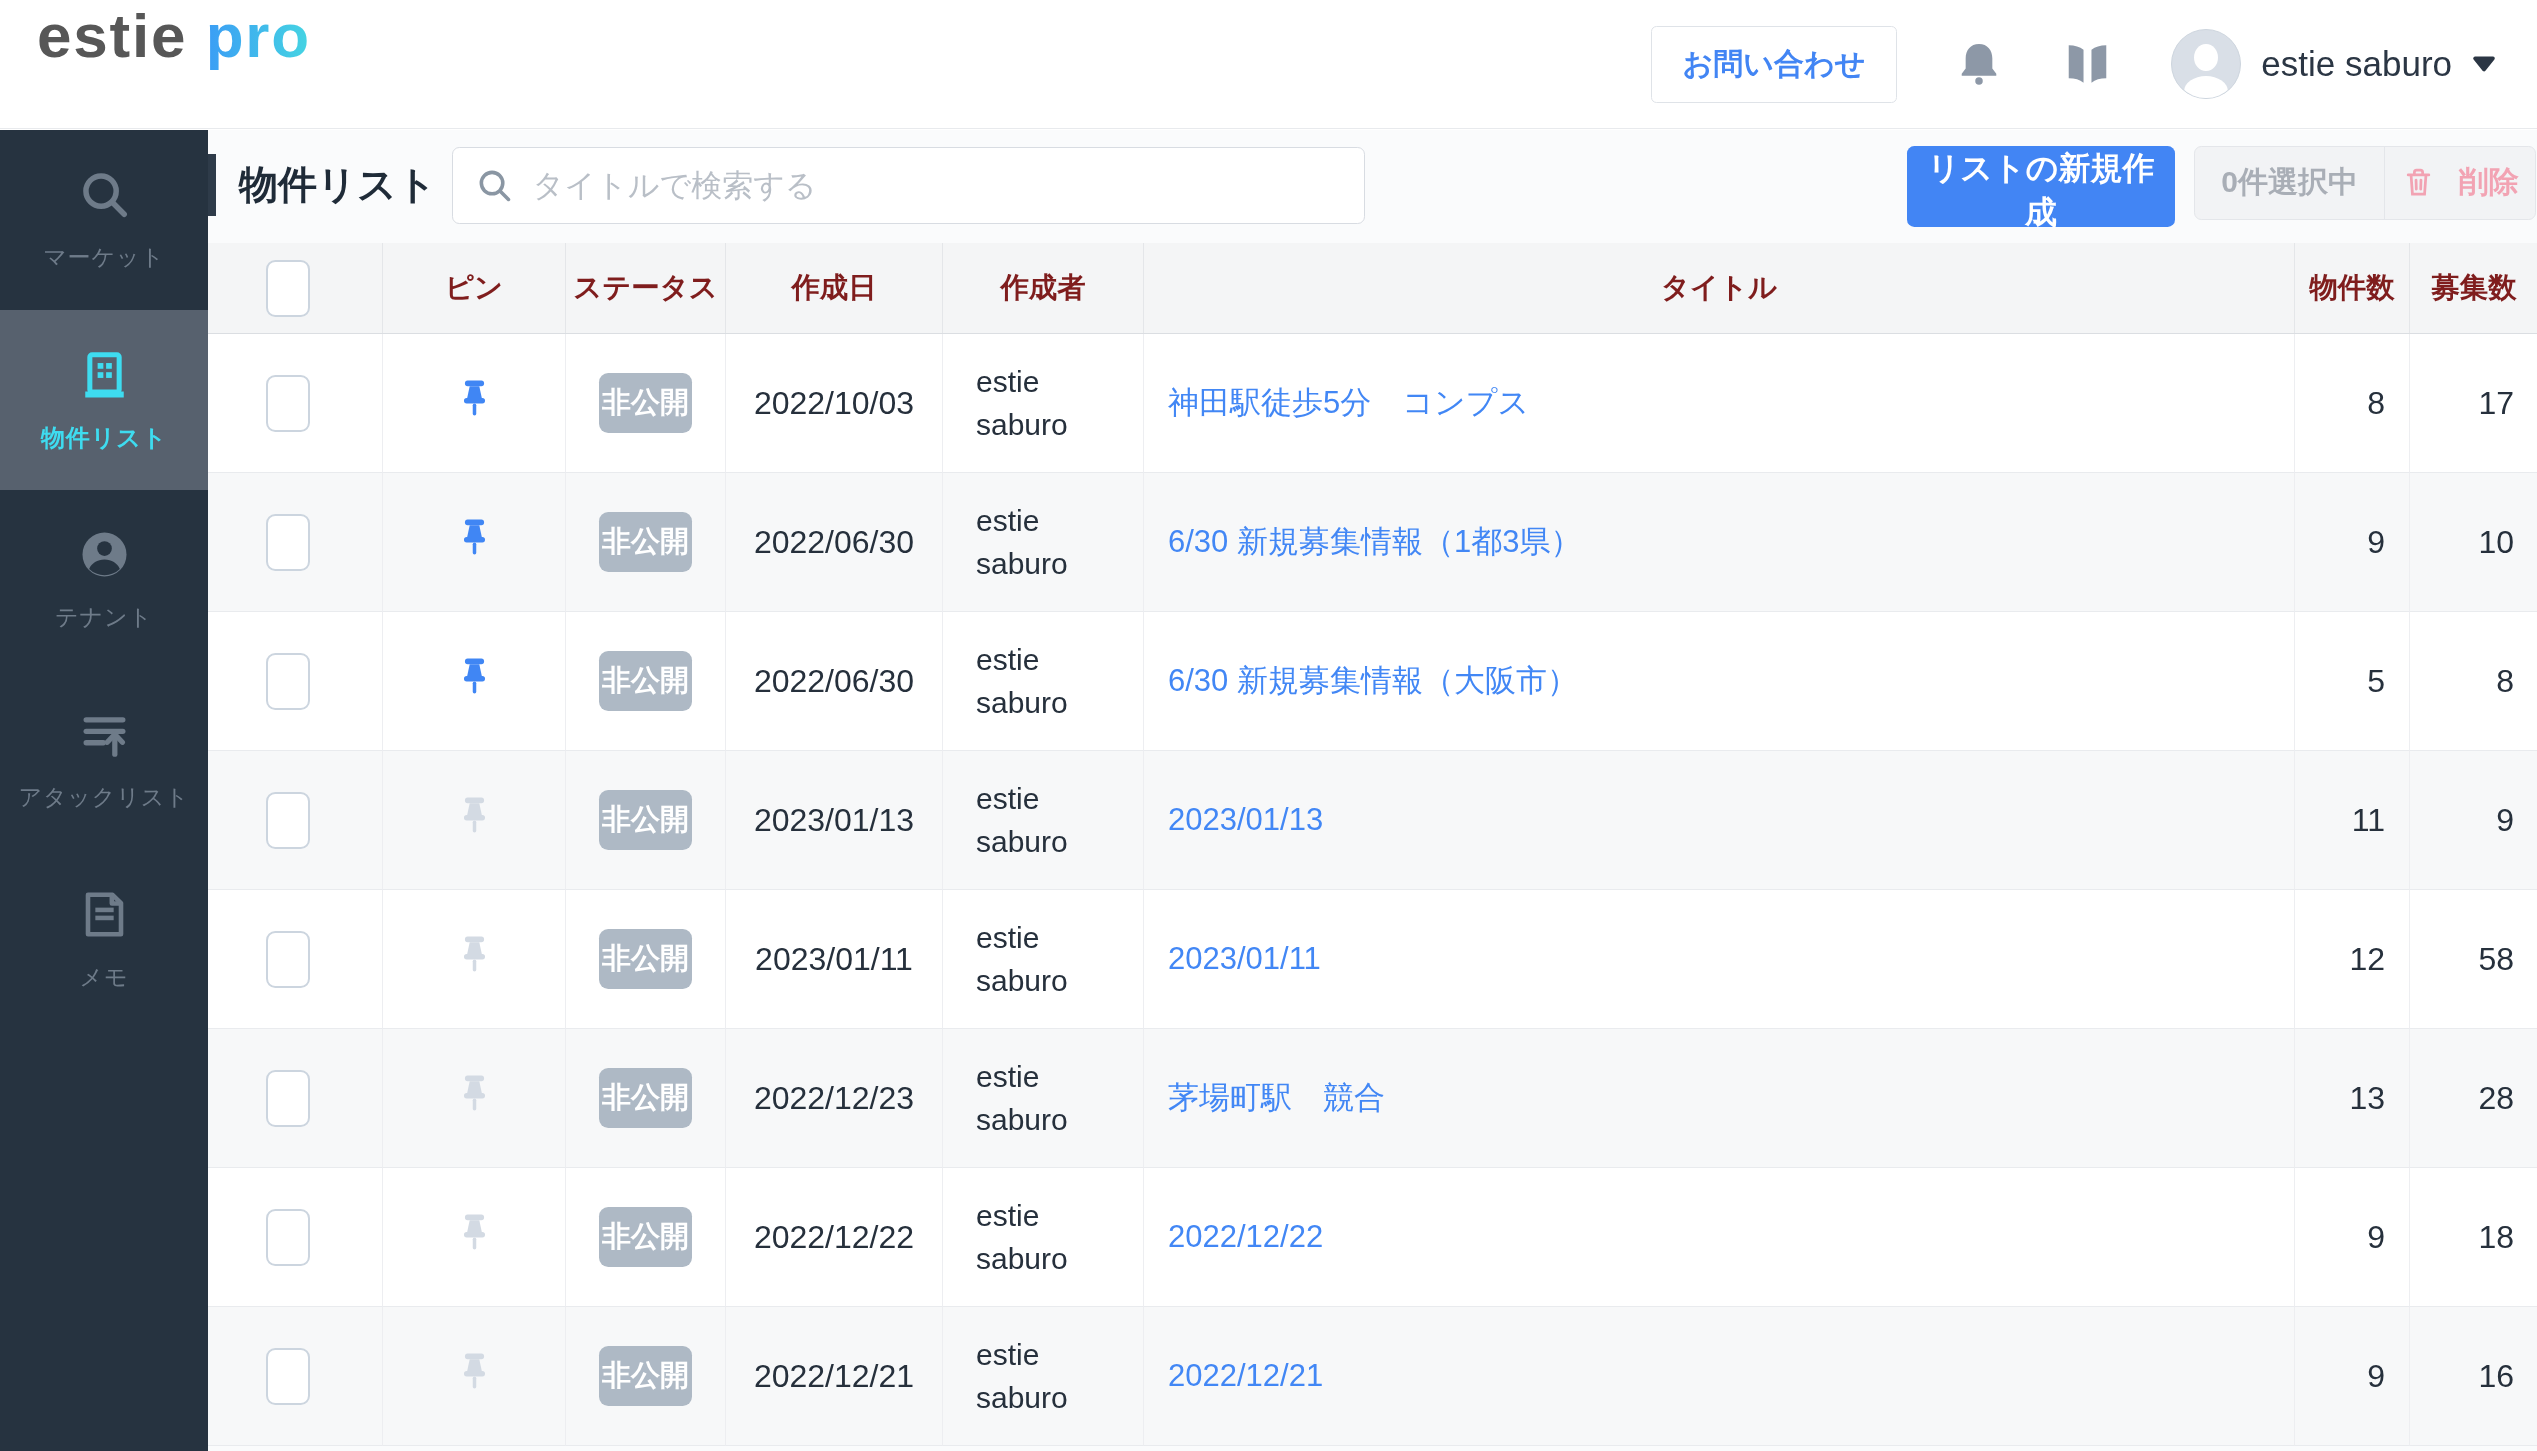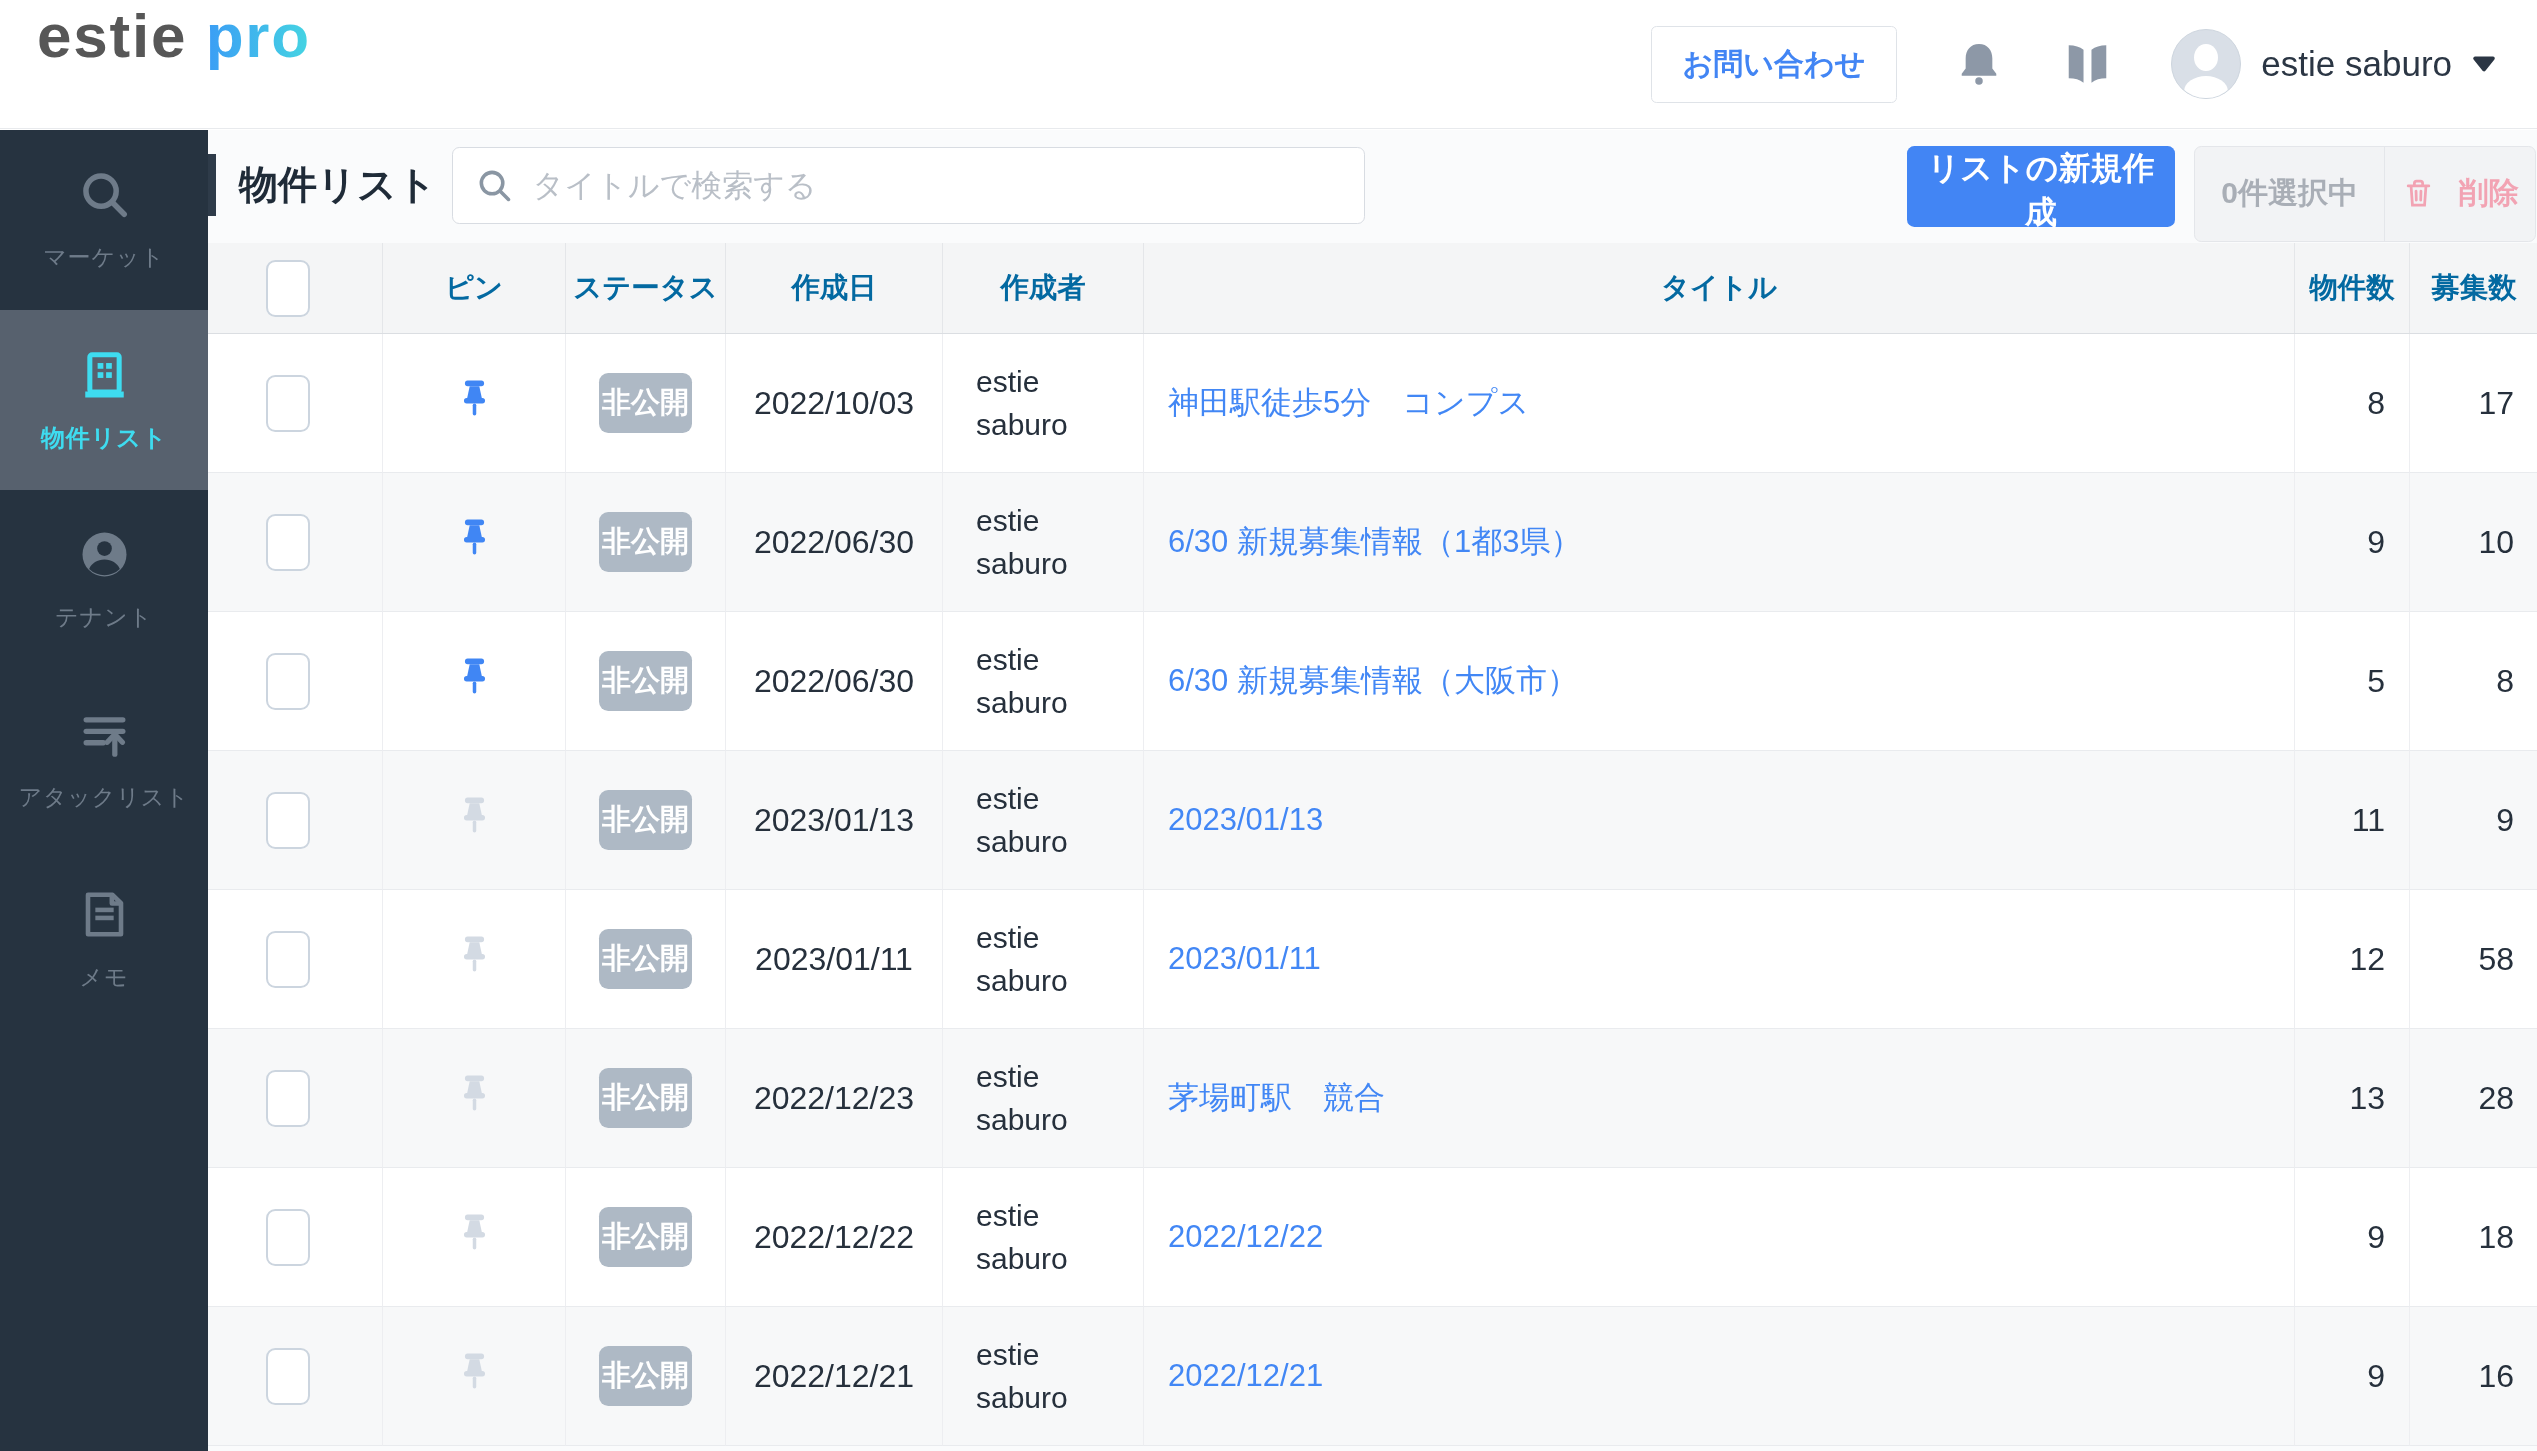--- a/index.html
+++ b/index.html
@@ -61,40 +61,40 @@
     border:none;outline:none;flex:1;font-size:31px;color:#2b3644;background:transparent;
     font-family:"Liberation Sans","DejaVu Sans",sans-serif;
   }
   .search-input::placeholder{color:#b9bfc7}
   .create-btn{
     position:absolute;left:1714px;top:15.6px;width:268px;height:81px;background:#4285f4;border:none;
     border-radius:7.3px;color:#fff;font-size:32px;font-weight:bold;cursor:pointer;
     font-family:"Liberation Sans","DejaVu Sans",sans-serif;
   }
   .sel-group{
-    position:absolute;right:1.8px;top:15.6px;height:96px;display:flex;align-items:stretch;
+    position:absolute;right:1.8px;top:15.6px;height:74px;display:flex;align-items:stretch;
     background:#f2f3f5;border:1.8px solid #e4e6ea;border-radius:7.3px;box-sizing:border-box;overflow:hidden;
   }
   .sel-count{
     width:189px;display:flex;align-items:center;justify-content:center;
     color:#a9aeb6;font-size:30px;font-weight:bold;
   }
   .del-btn{
     width:151px;display:flex;align-items:center;justify-content:center;gap:24px;
     border:none;border-left:1.8px solid #e4e6ea;background:transparent;color:#f2a3b3;
     font-size:30px;font-weight:bold;cursor:default;
     font-family:"Liberation Sans","DejaVu Sans",sans-serif;
   }
   .del-btn svg{width:33px;height:33px}
   
   .grid{display:grid;grid-template-columns:190px 183px 160px 217px 201px 1151px 115px 128px}
   .thead{background:#f4f5f6;border-bottom:1.8px solid #dbdee2}
   .thead .cell{
     height:90px;display:flex;align-items:center;justify-content:center;
-    color:#0369a1;font-size:28.4px;font-weight:bold;border-right:1.8px solid #e4e6e9;box-sizing:border-box;
+    color:#7f1d1d;font-size:28.4px;font-weight:bold;border-right:1.8px solid #e4e6e9;box-sizing:border-box;
   }
   .thead .cell:last-child{border-right:none}
   .tbody{background:#fff}
   .trow .cell{
     height:139px;display:flex;align-items:center;justify-content:center;
     border-right:1.8px solid #edeef1;border-bottom:1.8px solid #e9ebee;box-sizing:border-box;
     font-size:32px;color:#26303c;
   }
   .trow .cell:last-child{border-right:none}
   .trow:nth-child(even){background:#f7f8f9}

